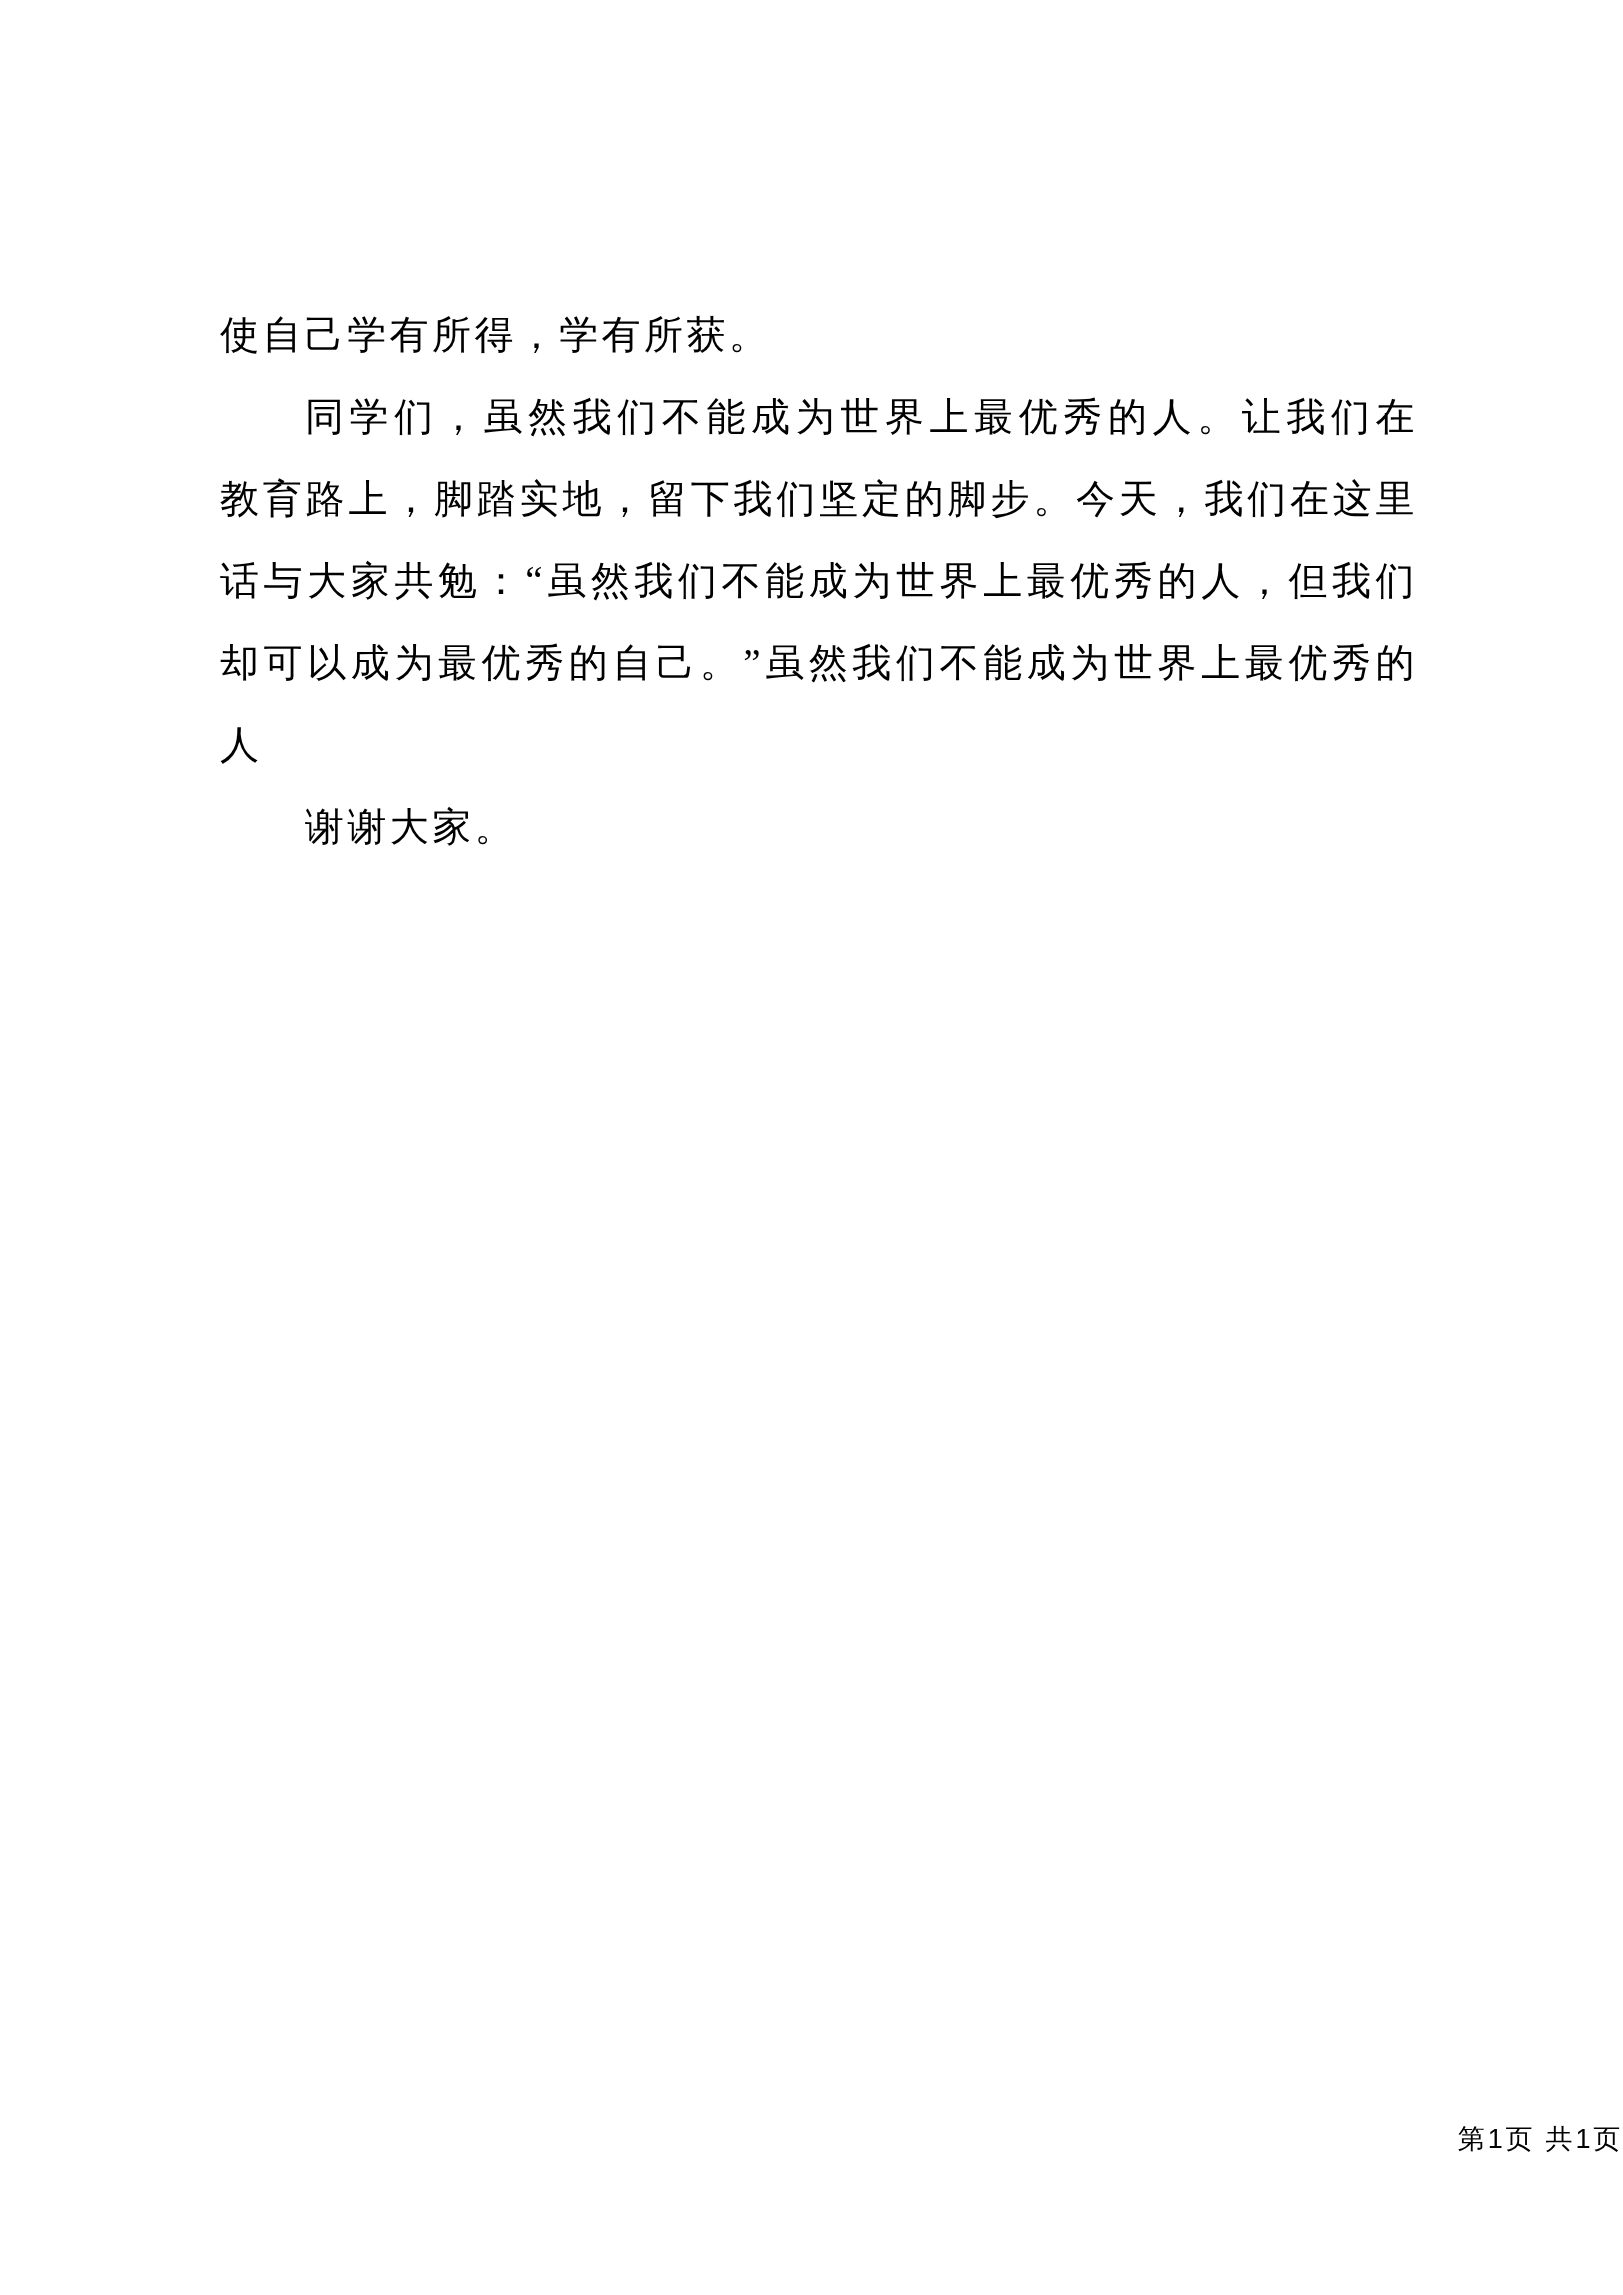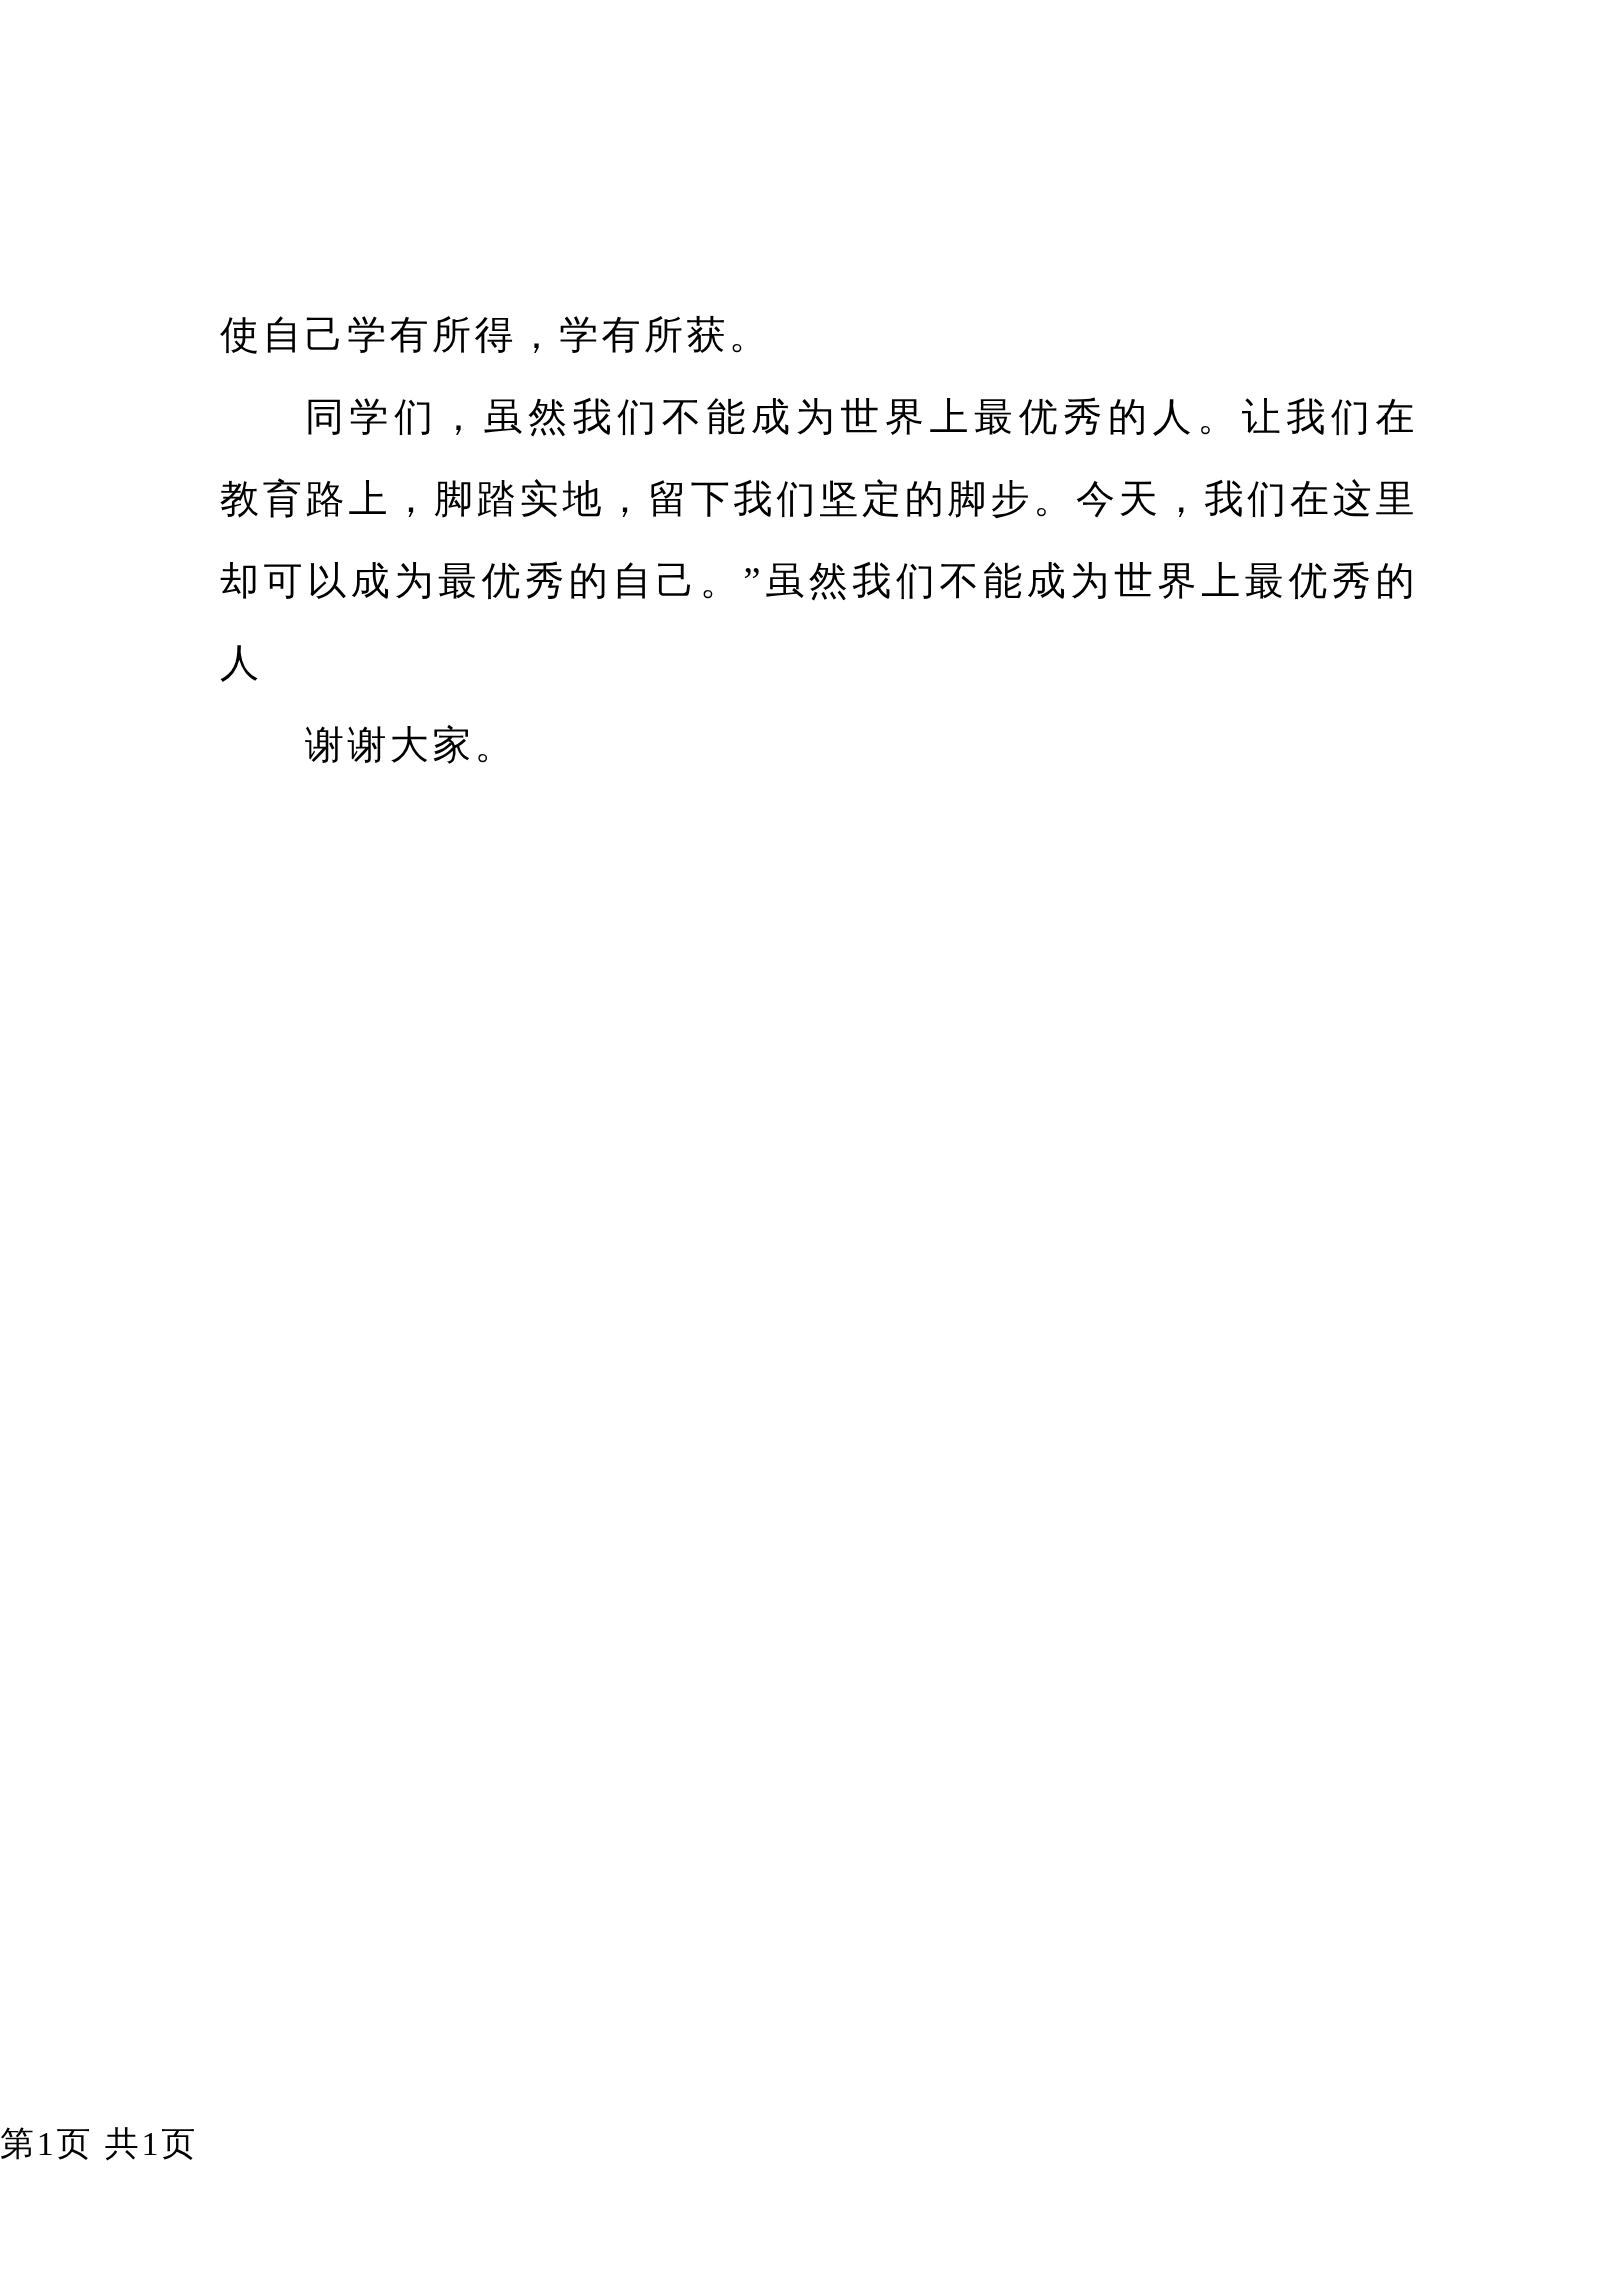--- a/index.html
+++ b/index.html
@@ -43,36 +43,37 @@
   }
   
   .line.indent {
     text-indent: 85px;
   }
   .footer {
     position: absolute;
     left: 0;
     top: 2121px;
     width: 100%;
-    text-align: left;
-    font-size: 34px;
+    text-align: right;
+    font-size: 27px;
     letter-spacing: 2.8px;
-    font-family: Liberation Serif, serif;
+    font-family: Liberation Sans, sans-serif;
     color: #000000;
   }
 </style>
 </head>
 <body>
 
 <div class="page">
 
   <div class="body-text">
     <div class="line left">使自己学有所得，学有所获。</div>
     <div class="line just indent">同学们，虽然我们不能成为世界上最优秀的人。让我们在</div>
     <div class="line just">教育路上，脚踏实地，留下我们坚定的脚步。今天，我们在这里</div>
+    <div class="line just">话与大家共勉：“虽然我们不能成为世界上最优秀的人，但我们</div>
     <div class="line just">却可以成为最优秀的自己。”虽然我们不能成为世界上最优秀的人</div>
     <div class="line left indent">谢谢大家。</div>
   </div>
 
   <div class="footer">第1页 共1页</div>
 
 </div>
 
 
 </body></html>

